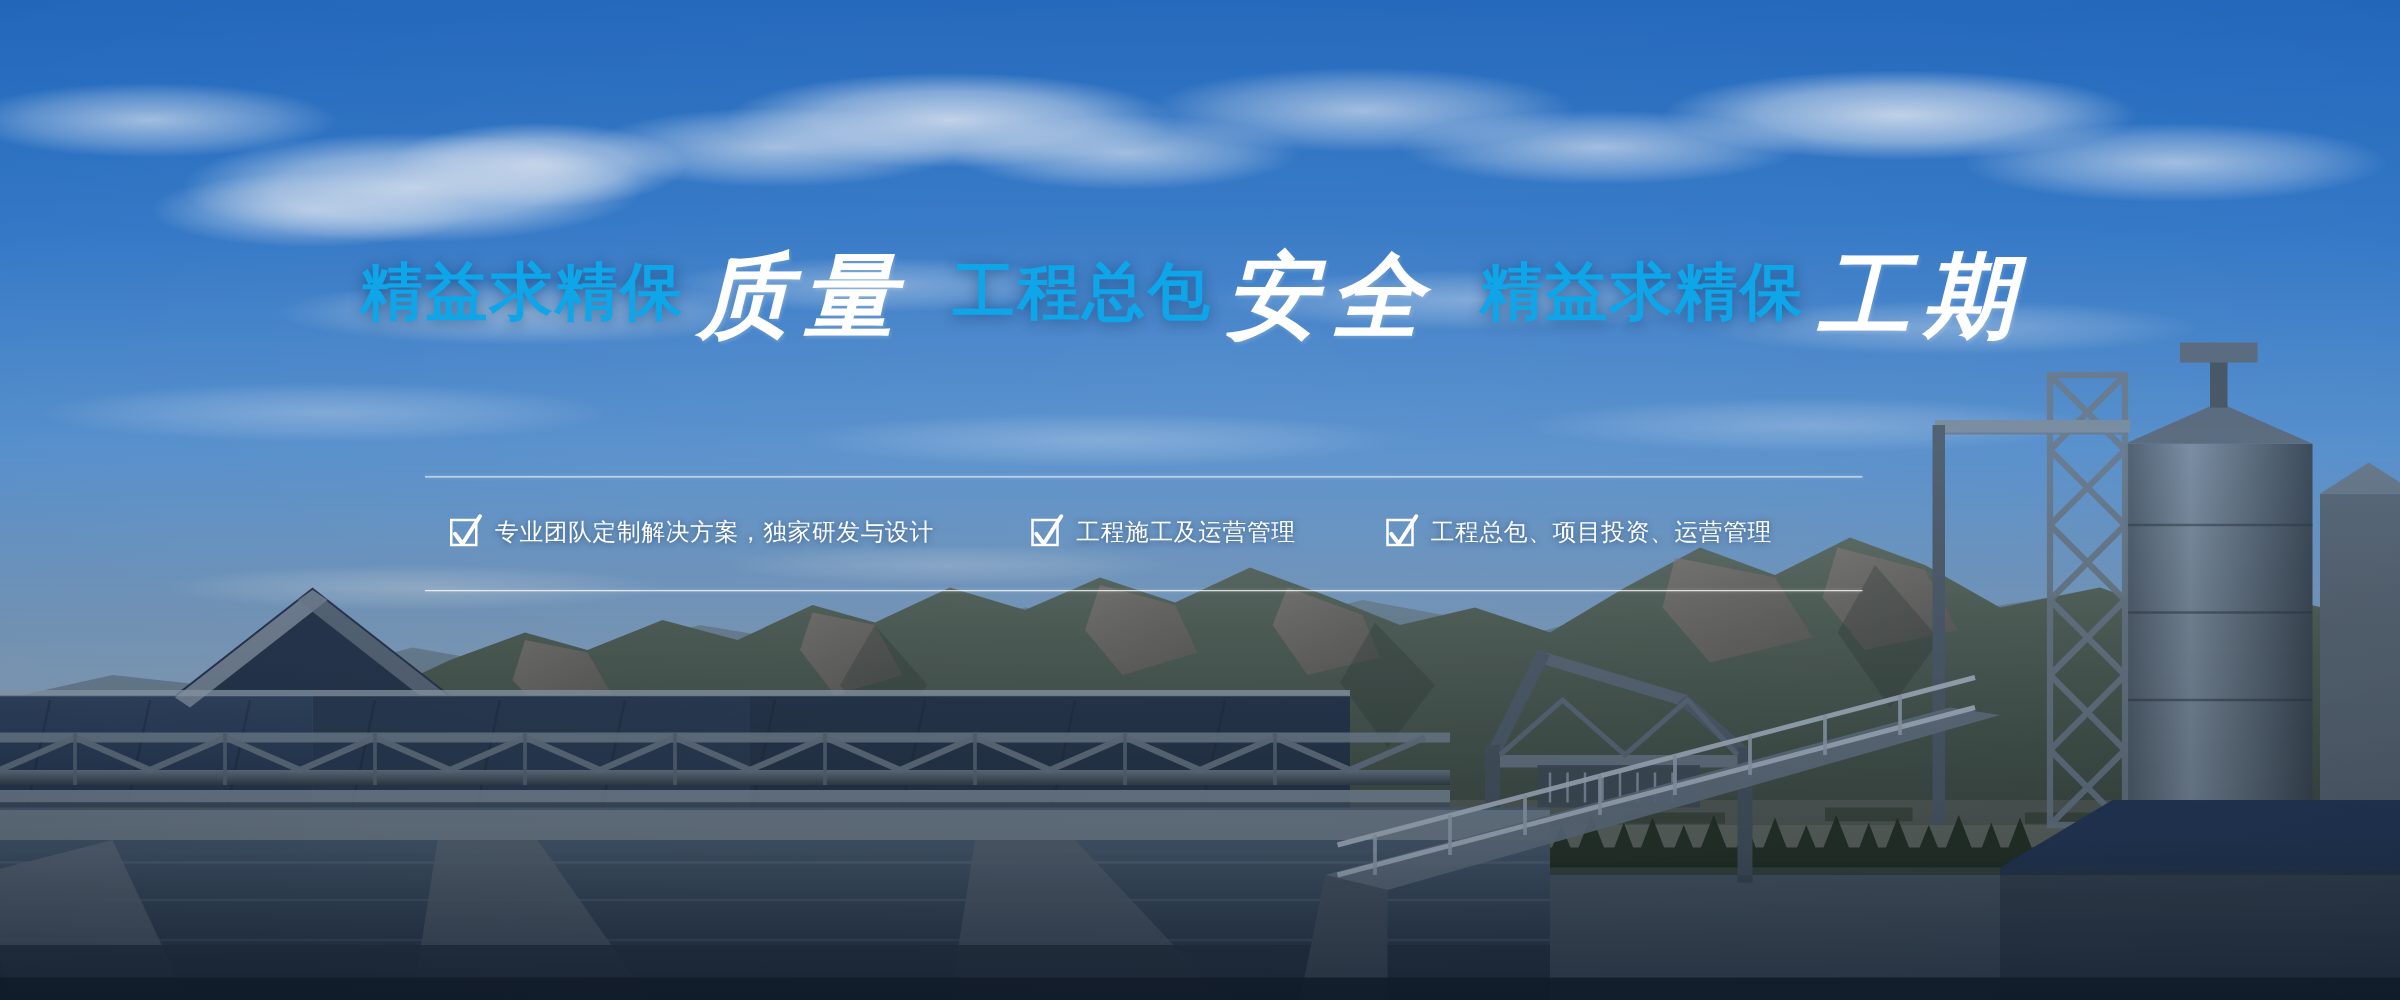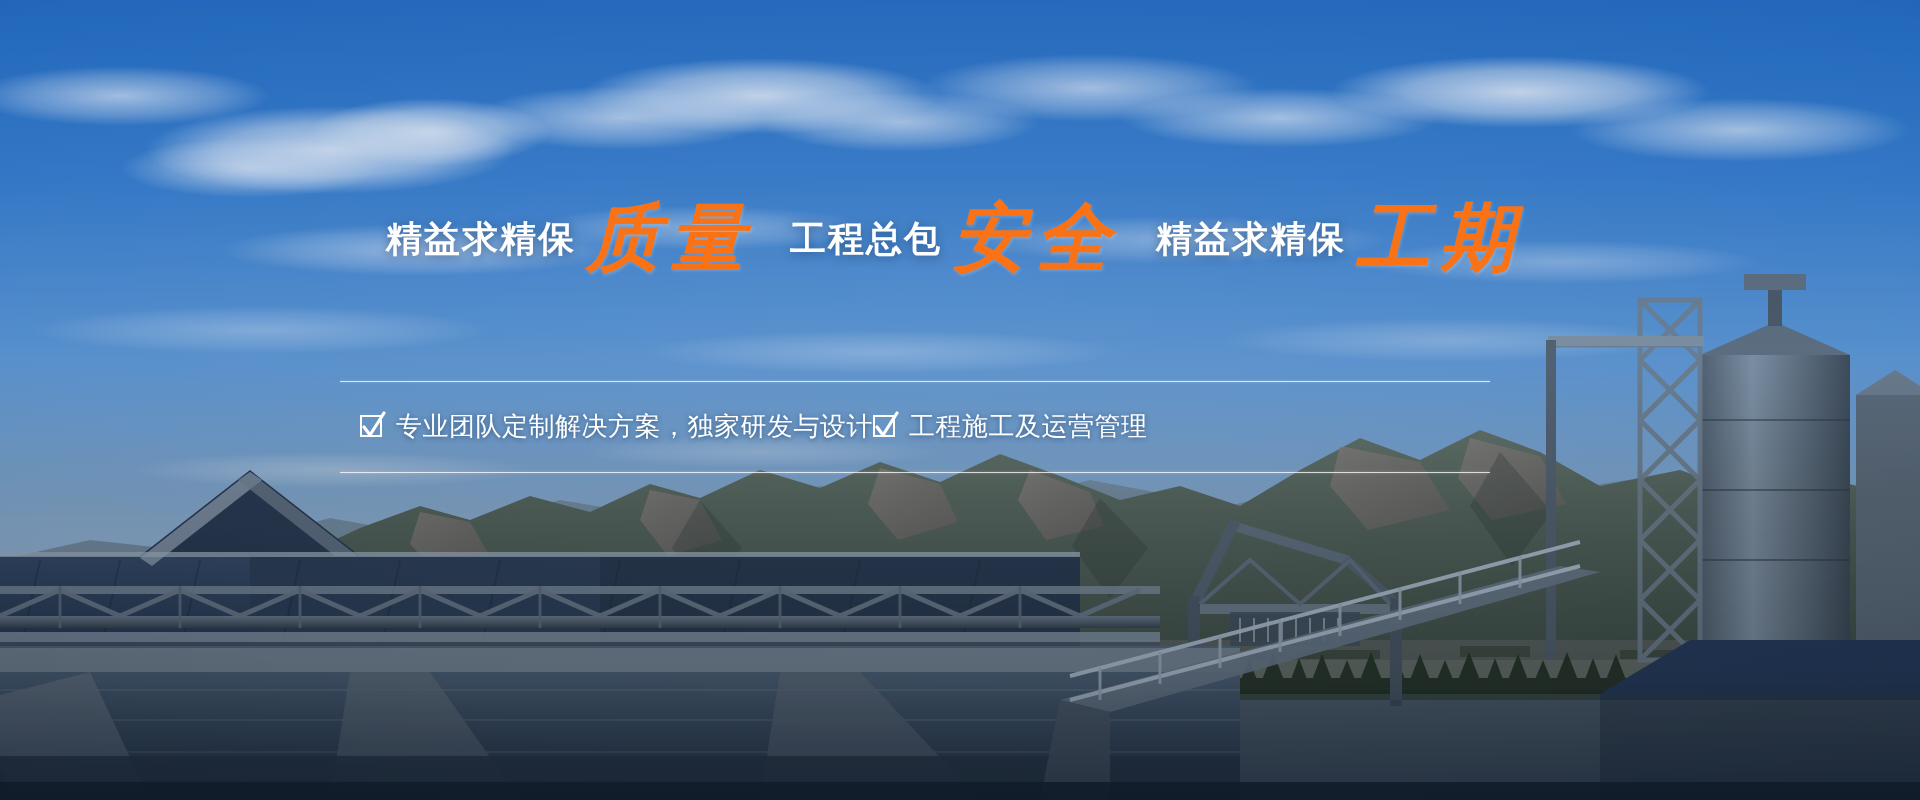--- a/index.html
+++ b/index.html
@@ -35,33 +35,33 @@
 
   
   #headline {
     position:absolute; left:0; top:200px; width:1920px;
     text-align:center;
     white-space:nowrap;
     line-height:1;
     user-select:none;
   }
   .hl-white {
-    font-size:36px;
+    font-size:50px;
     font-weight:bold;
-    color:#ffffff;
+    color:#0ea5e9;
     letter-spacing:2px;
     vertical-align:baseline;
     text-shadow:0 2px 10px rgba(10,40,80,0.45);
   }
   .hl-brush {
     font-family:"DejaVu Serif","Liberation Serif",serif;
     font-size:74px;
     font-weight:bold;
     font-style:italic;
-    color:#f97316;
+    color:#ffffff;
     letter-spacing:10px;
     padding:0 10px;
     vertical-align:-12px;
     text-shadow:1px 2px 3px rgba(255,255,255,0.18);
   }
   .hl-gap { display:inline-block; width:26px; }
 
   
   .rule {
     position:absolute;
@@ -77,26 +77,26 @@
     position:absolute;
     left:340px; top:395px; width:1150px; height:62px;
     display:flex; align-items:center;
     justify-content:flex-start;
     gap:0;
   }
   .feature {
     display:flex; align-items:center;
     white-space:nowrap;
     color:#ffffff;
-    font-size:26px;
+    font-size:19px;
     letter-spacing:0.5px;
     text-shadow:0 1px 5px rgba(10,40,80,0.55);
   }
   #feature-0 { margin-left:20px; }
-  #feature-1 { }
+  #feature-1 { margin-left:78px; }
   #feature-2 { margin-left:72px; }
 
   .chk {
     width:22px; height:22px;
     border:2px solid #ffffff;
     margin-right:14px;
     position:relative;
     flex:0 0 auto;
   }
   .chk svg { position:absolute; left:-1px; top:-6px; }
@@ -412,17 +412,25 @@
 
     <div class="feature" id="feature-1">
       <span class="chk">
         <svg width="26" height="30" viewBox="0 0 26 30" xmlns="http://www.w3.org/2000/svg">
           <path d="M3 16 L9 24 L23 2" stroke="#ffffff" stroke-width="3.2" fill="none" stroke-linecap="round" stroke-linejoin="round"></path>
         </svg>
       </span>
       <span>工程施工及运营管理</span>
     </div>
 
+    <div class="feature" id="feature-2">
+      <span class="chk">
+        <svg width="26" height="30" viewBox="0 0 26 30" xmlns="http://www.w3.org/2000/svg">
+          <path d="M3 16 L9 24 L23 2" stroke="#ffffff" stroke-width="3.2" fill="none" stroke-linecap="round" stroke-linejoin="round"></path>
+        </svg>
+      </span>
+      <span>工程总包、项目投资、运营管理</span>
+    </div>
 
   </div>
 
   <div id="bottomfade"></div>
 </div>
 
 </body></html>

